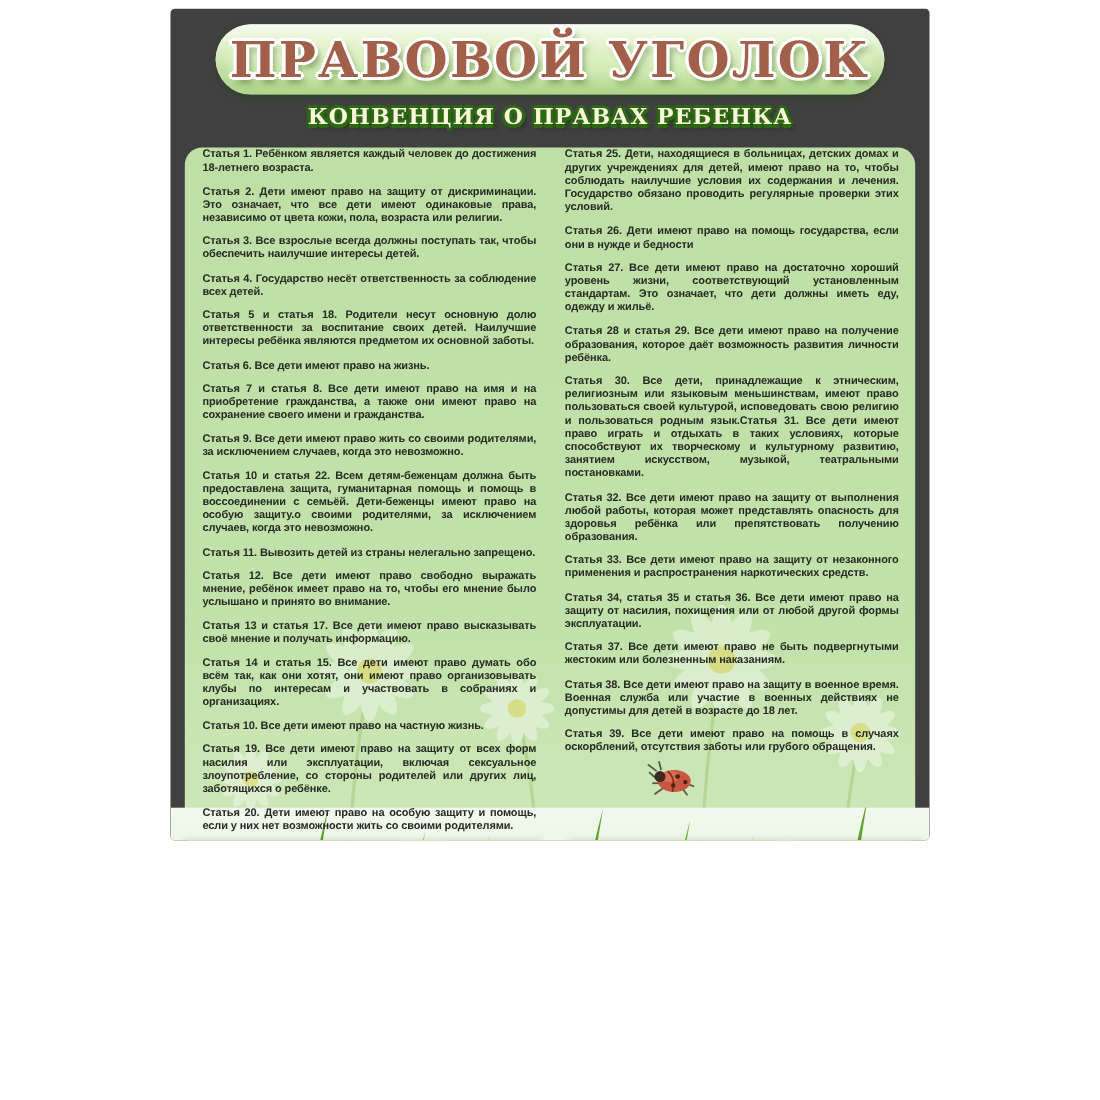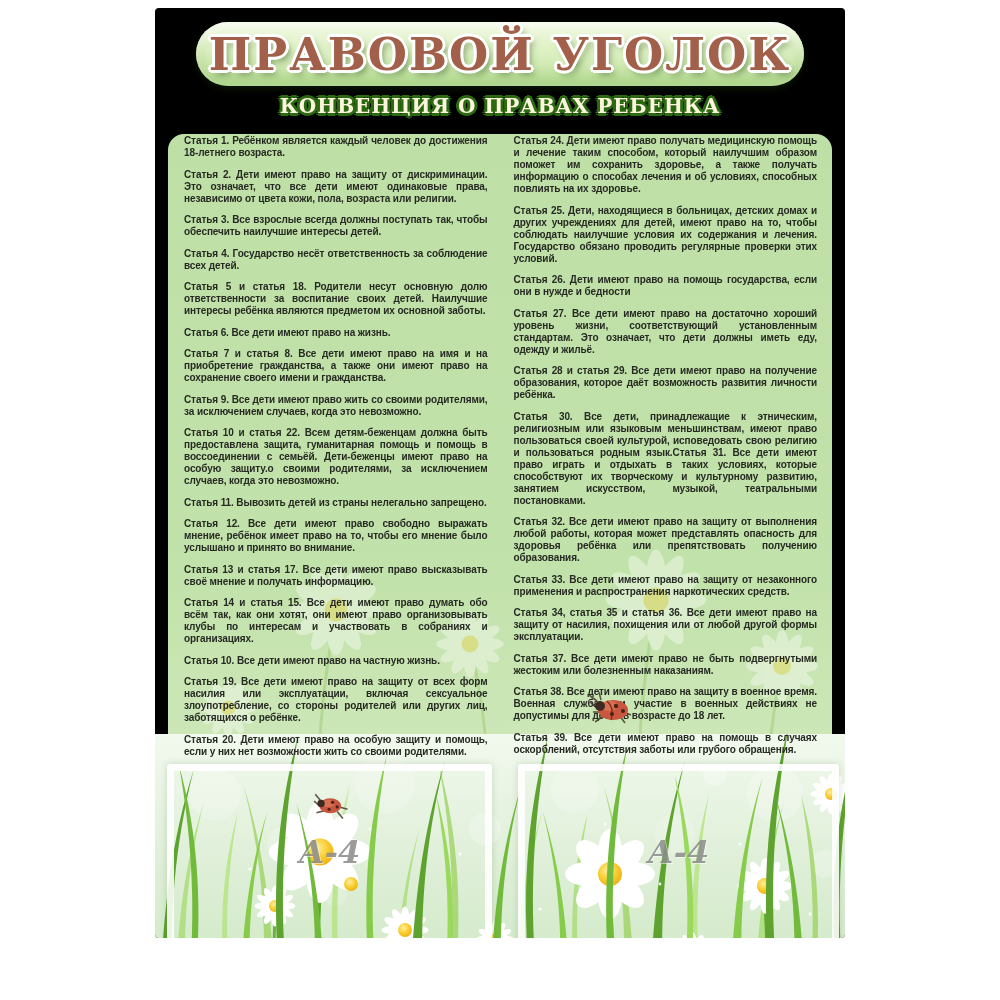--- a/index.html
+++ b/index.html
@@ -1,19 +1,19 @@
 <!DOCTYPE html>
 <html lang="ru"><head>
 <meta charset="utf-8">
 <style>
   html,body{margin:0;padding:0;background:#ffffff;}
   .canvas{position:relative;width:1000px;height:1000px;background:#ffffff;overflow:hidden;
           font-family:"Liberation Sans",sans-serif;}
-  .poster{position:absolute;left:155px;top:8px;width:690px;height:930px;
-          background:#000000;border-radius:4px;overflow:hidden;}
+  .poster{position:absolute;left:155px;top:8px;width:690px;height:756px;
+          background:#404040;border-radius:4px;overflow:hidden;}
 
   
   .title-pill{position:absolute;left:41px;top:14px;width:608px;height:64px;border-radius:34px;
       background:linear-gradient(180deg,#f3fae6 0%,#ddf0c2 45%,#c3e4a2 100%);
       box-shadow:0 3px 7px rgba(30,70,10,.35), inset 0 -10px 16px rgba(120,180,80,.35), inset 0 4px 8px rgba(255,255,255,.8);
       display:flex;align-items:center;justify-content:center;}
   .title-text{font-family:"DejaVu Serif","Liberation Serif",serif;font-weight:bold;
       font-size:45px;letter-spacing:2px;color:#a2604a;white-space:nowrap;
       text-shadow:
         -2px -2px 0 #fff, 2px -2px 0 #fff, -2px 2px 0 #fff, 2px 2px 0 #fff,
@@ -114,21 +114,20 @@
             <p class="article">Статья 10 и статья 22. Всем детям-беженцам должна быть предоставлена защита, гуманитарная помощь и помощь в воссоединении с семьёй. Дети-беженцы имеют право на особую защиту.о своими родителями, за исключением случаев, когда это невозможно.</p>
             <p class="article">Статья 11. Вывозить детей из страны нелегально запрещено.</p>
             <p class="article">Статья 12. Все дети имеют право свободно выражать мнение, ребёнок имеет право на то, чтобы его мнение было услышано и принято во внимание.</p>
             <p class="article">Статья 13 и статья 17. Все дети имеют право высказывать своё мнение и получать информацию.</p>
             <p class="article">Статья 14 и статья 15. Все дети имеют право думать обо всём так, как они хотят, они имеют право организовывать клубы по интересам и участвовать в собраниях и организациях.</p>
             <p class="article">Статья 10. Все дети имеют право на частную жизнь.</p>
             <p class="article">Статья 19. Все дети имеют право на защиту от всех форм насилия или эксплуатации, включая сексуальное злоупотребление, со стороны родителей или других лиц, заботящихся о ребёнке.</p>
             <p class="article">Статья 20. Дети имеют право на особую защиту и помощь, если у них нет возможности жить со своими родителями.</p>
           </div>
         <div class="col">
-            <p class="article">Статья 24. Дети имеют право получать медицинскую помощь и лечение таким способом, который наилучшим образом поможет им сохранить здоровье, а также получать информацию о способах лечения и об условиях, способных повлиять на их здоровье.</p>
             <p class="article">Статья 25. Дети, находящиеся в больницах, детских домах и других учреждениях для детей, имеют право на то, чтобы соблюдать наилучшие условия их содержания и лечения. Государство обязано проводить регулярные проверки этих условий.</p>
             <p class="article">Статья 26. Дети имеют право на помощь государства, если они в нужде и бедности</p>
             <p class="article">Статья 27. Все дети имеют право на достаточно хороший уровень жизни, соответствующий установленным стандартам. Это означает, что дети должны иметь еду, одежду и жильё.</p>
             <p class="article">Статья 28 и статья 29. Все дети имеют право на получение образования, которое даёт возможность развития личности ребёнка.</p>
             <p class="article">Статья 30. Все дети, принадлежащие к этническим, религиозным или языковым меньшинствам, имеют право пользоваться своей культурой, исповедовать свою религию и пользоваться родным язык.Статья 31. Все дети имеют право играть и отдыхать в таких условиях, которые способствуют  их творческому и культурному развитию, занятием искусством, музыкой, театральными постановками.</p>
             <p class="article">Статья 32. Все дети имеют право на защиту от выполнения любой работы, которая может представлять опасность для здоровья ребёнка или препятствовать получению образования.</p>
             <p class="article">Статья 33. Все дети имеют право на защиту от незаконного применения и распространения наркотических средств.</p>
             <p class="article">Статья 34, статья 35 и статья 36. Все дети имеют право на защиту от насилия, похищения или от любой другой формы эксплуатации.</p>
             <p class="article">Статья 37. Все дети имеют право не быть подвергнутыми жестоким или болезненным наказаниям.</p>
             <p class="article">Статья 38. Все дети имеют право на защиту в военное время. Военная служба или участие в военных действиях не допустимы для детей в  возрасте до 18 лет.</p>

